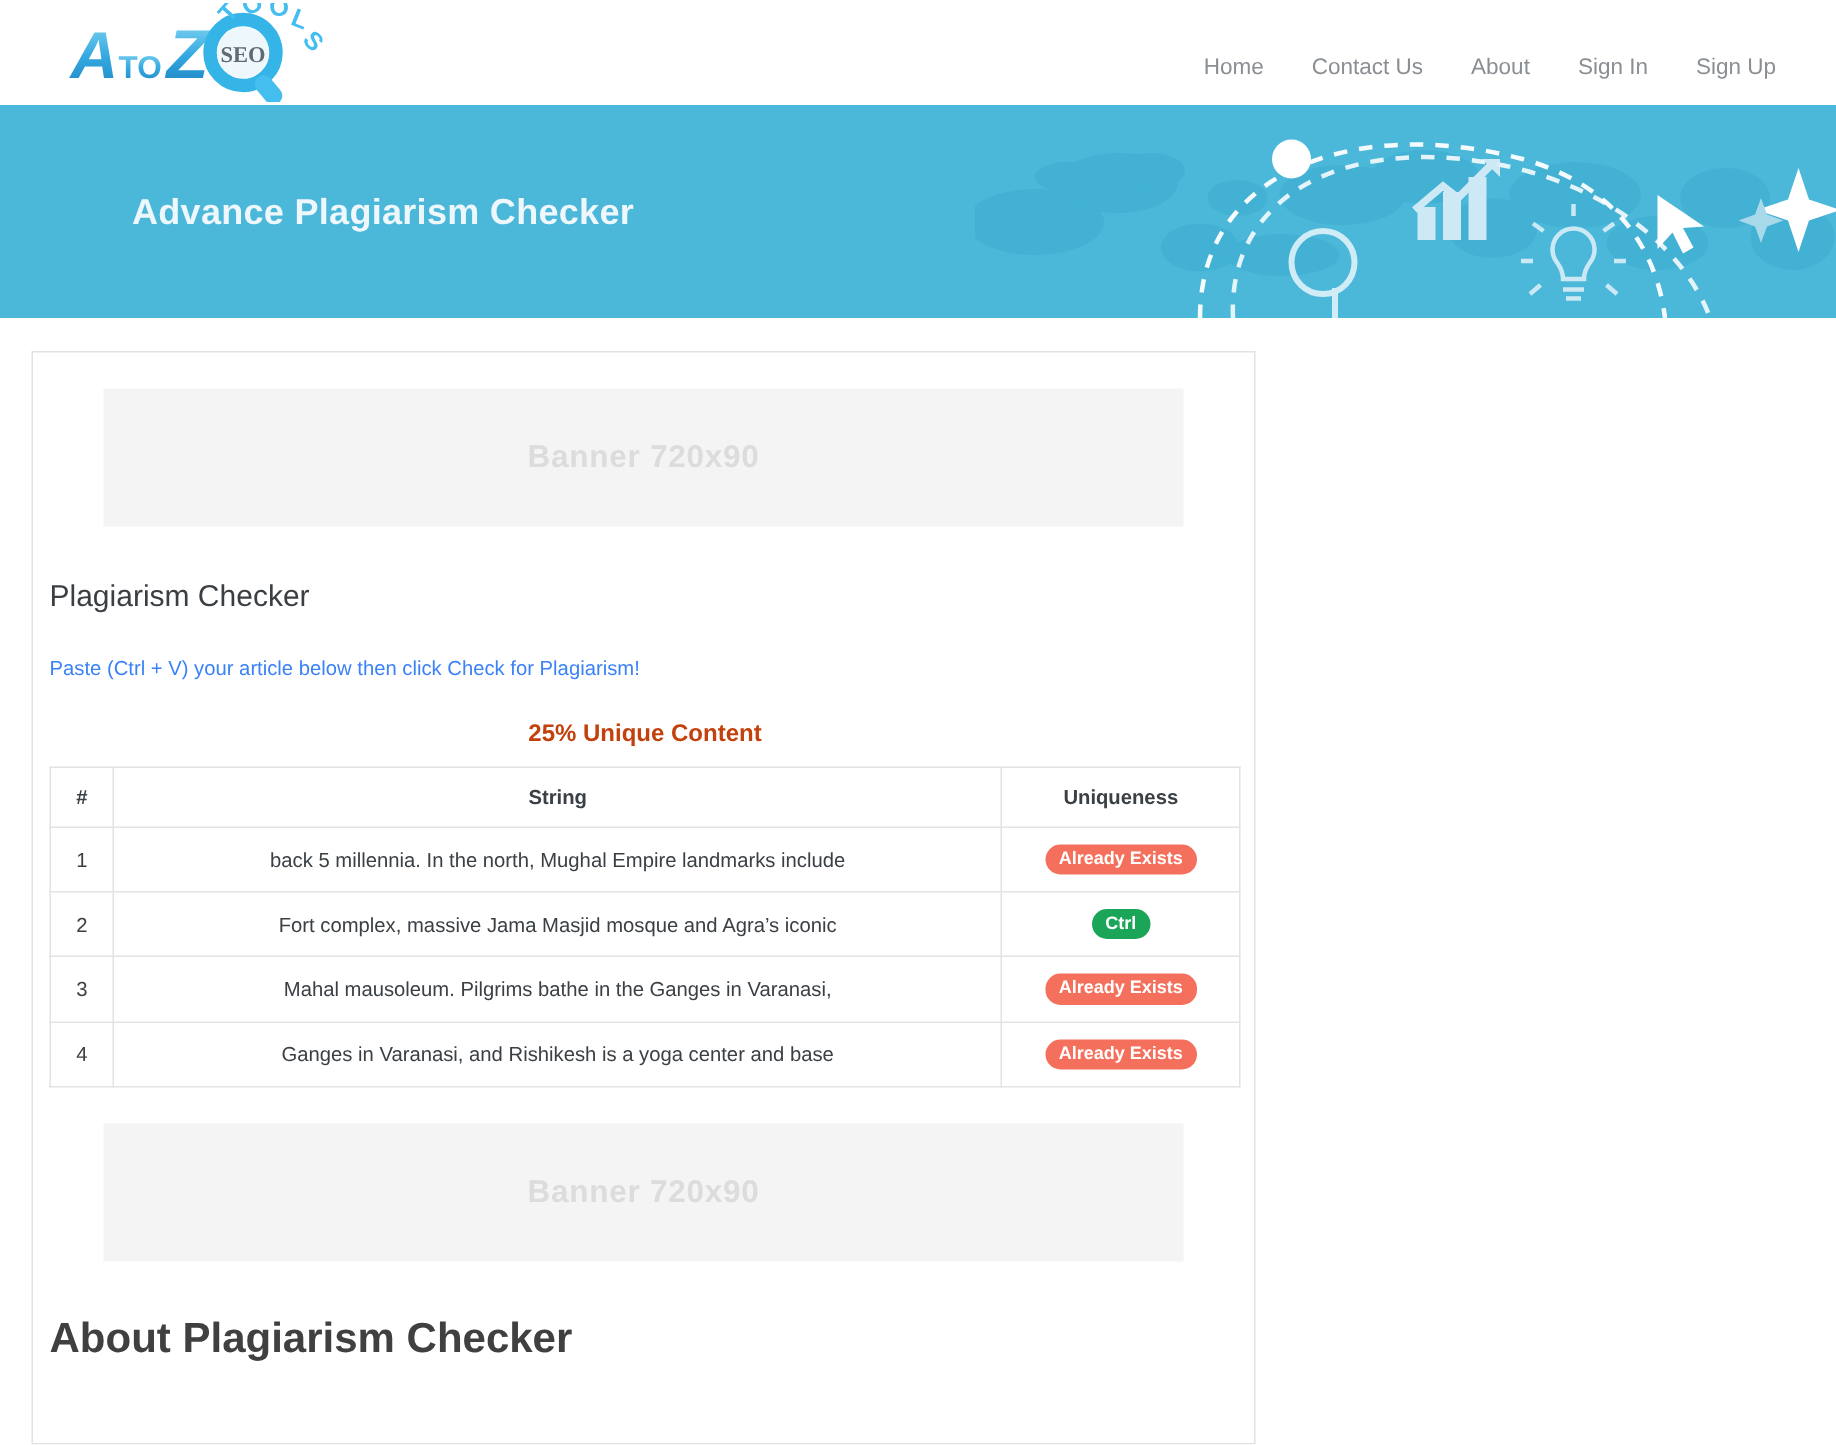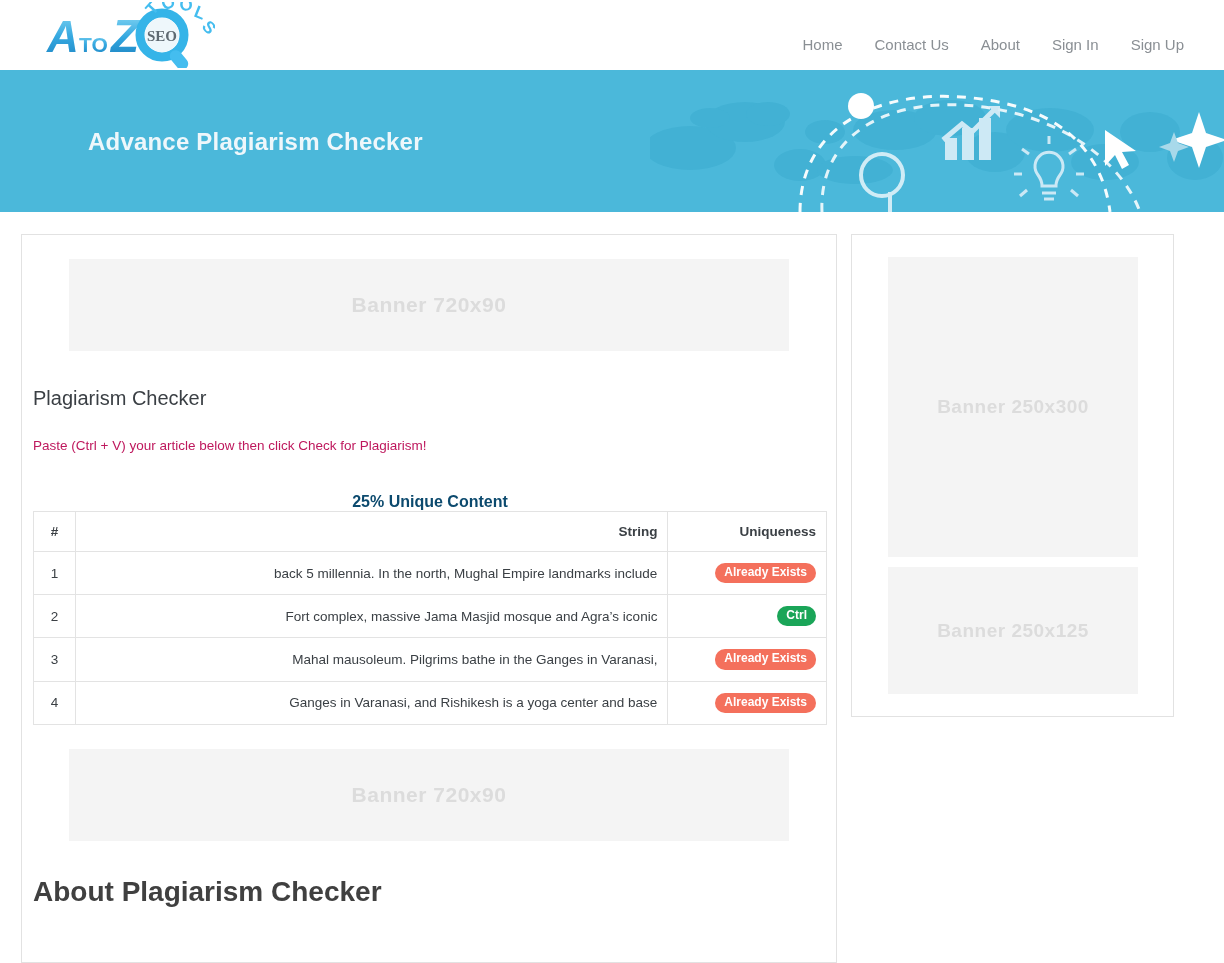--- a/index.html
+++ b/index.html
@@ -104,39 +104,39 @@
     width: 250px; height: 127px; font-size: 19px;
   }
 
   
   .tool-title {
     position: absolute; left: 11px; top: 152px;
     font-size: 20px; font-weight: normal; color: #3a3f44;
   }
   .tool-sub {
     position: absolute; left: 11px; top: 203px;
-    font-size: 13.5px; color: #be185d;
+    font-size: 13.5px; color: #3b82f6;
   }
   .unique-score {
-    position: absolute; left: 11px; top: 258px;
+    position: absolute; left: 11px; top: 246px;
     width: 794px; text-align: center;
-    font-size: 16px; font-weight: bold; color: #0c4a6e;
+    font-size: 16px; font-weight: bold; color: #c2410c;
   }
 
   
   .results-table {
     position: absolute; left: 11px; top: 276px;
     width: 794px;
     border-collapse: collapse;
     font-size: 13.5px;
     color: #3b4045;
   }
   .results-table th, .results-table td {
     border: 1px solid #e3e3e3;
-    text-align: right;
+    text-align: center;
     vertical-align: middle;
   }
   .results-table th { font-weight: bold; padding: 12px 10px; }
   .results-table td { padding: 11px 10px; }
   .col-idx { width: 42px; text-align: center !important; }
   .col-str { width: 590px; }
   .col-uniq { width: 158px; }
   .results-table td.col-idx { text-align: center; }
 
   .badge {
@@ -316,18 +316,14 @@
           </td>
         </tr>
       </tbody>
     </table>
 
     <div class="banner-ph banner-720 banner-bottom">Banner  720x90</div>
 
     <h2 class="about-title">About Plagiarism Checker</h2>
   </section>
 
-  <aside class="card card-side">
-    <div class="banner-ph banner-250x300">Banner  250x300</div>
-    <div class="banner-ph banner-250x125">Banner  250x125</div>
-  </aside>
 
 </main>
 
 </body></html>

